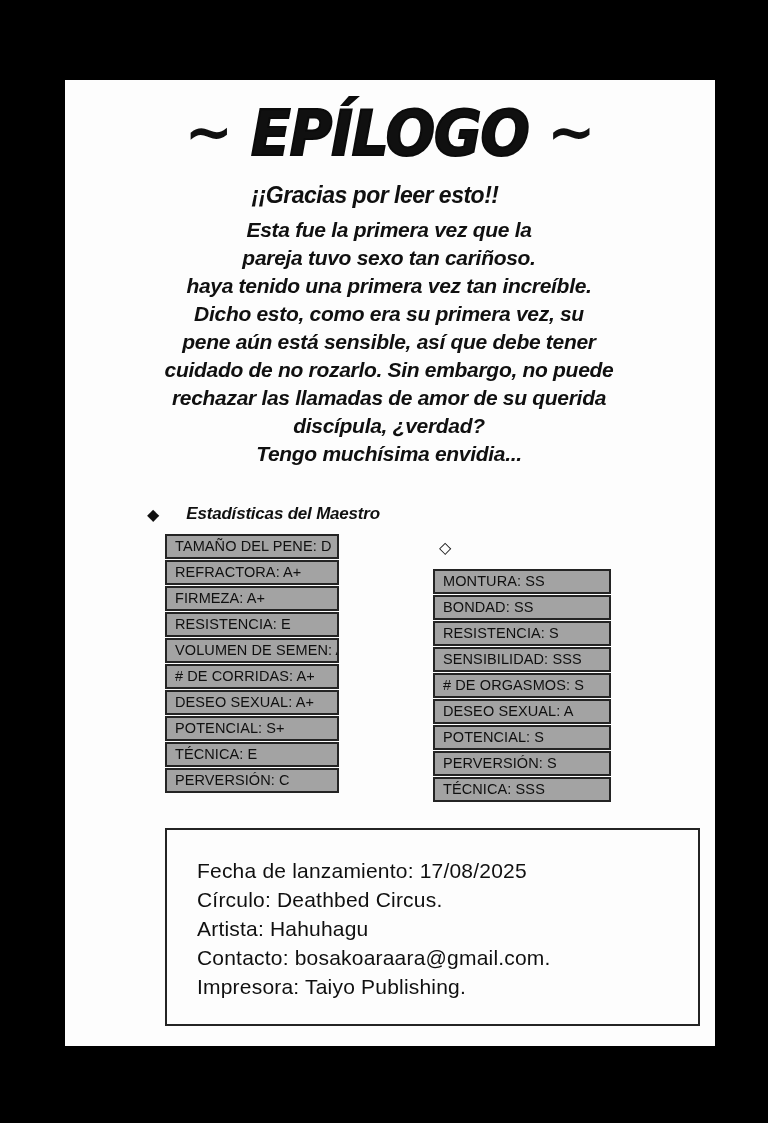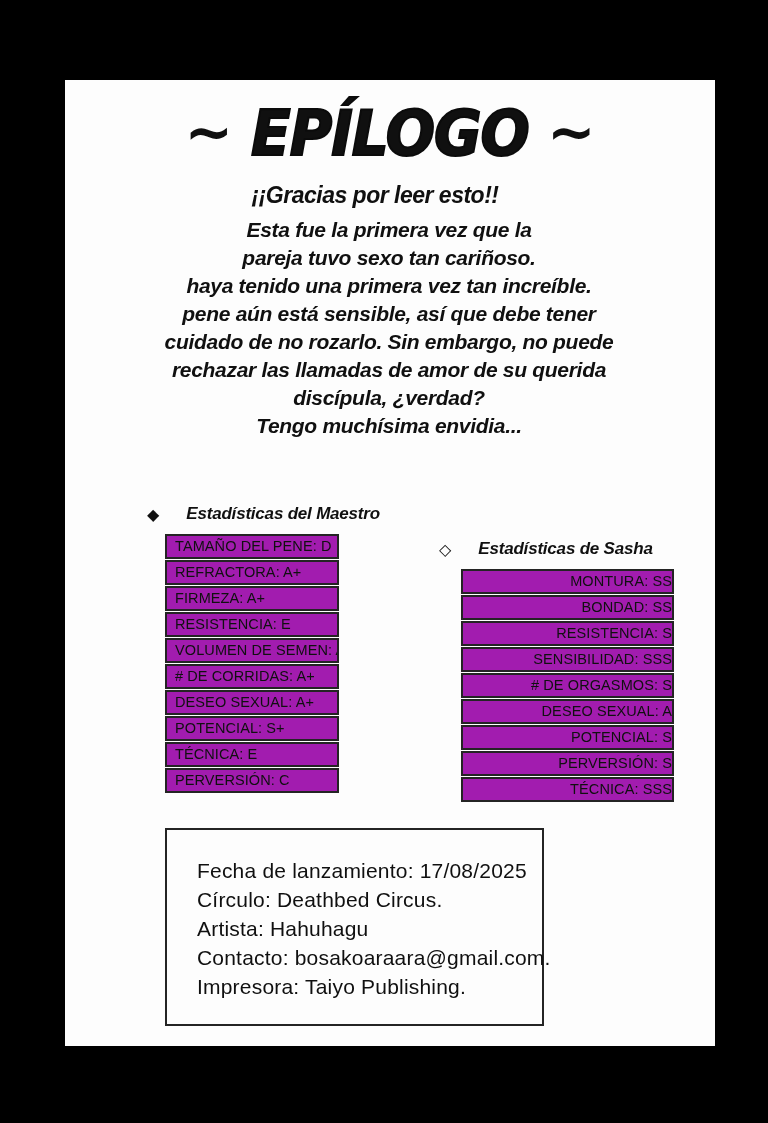--- a/index.html
+++ b/index.html
@@ -100,40 +100,40 @@
     font-weight: bold;
     font-style: italic;
     font-size: 17px;
     letter-spacing: -0.2px;
     margin-left: 18px;
   }
   .stats-table {
     position: absolute;
   }
   .stats-table.maestro { left: 100px; top: 454px; width: 174px; }
-  .stats-table.sasha   { left: 396px; top: 489px; width: 213px; text-align: right; }
+  .stats-table.sasha   { left: 368px; top: 489px; width: 178px; }
   .stat-row {
     height: 21px;
     line-height: 21px;
     border: 2px solid #242424;
     margin-bottom: 1px;
     padding-left: 8px;
-    background: #a21caf;
+    background: #a3a3a3;
     font-family: "Liberation Sans", sans-serif;
     font-size: 14.5px;
     letter-spacing: 0.1px;
     white-space: nowrap;
     overflow: hidden;
   }
   
   .release-box {
     position: absolute;
     left: 100px;
     top: 748px;
-    width: 379px;
+    width: 535px;
     height: 198px;
     border: 2px solid #242424;
     background: #fdfdfd;
     box-sizing: border-box;
     padding: 26px 16px 0 30px;
   }
   .release-line {
     font-family: "Liberation Sans", sans-serif;
     font-size: 21px;
     line-height: 29px;
@@ -152,20 +152,21 @@
       <span class="title-text">EPÍLOGO</span>
       <span class="tilde">~</span>
     </div>
 
     <div class="subtitle">¡¡Gracias por leer esto!!</div>
 
     <div class="intro">
       <div class="intro-line">Esta fue la primera vez que la</div>
       <div class="intro-line">pareja tuvo sexo tan cariñoso.</div>
       <div class="intro-line">haya tenido una primera vez tan increíble.</div>
+      <div class="intro-line">Dicho esto, como era su primera vez, su</div>
       <div class="intro-line">pene aún está sensible, así que debe tener</div>
       <div class="intro-line">cuidado de no rozarlo. Sin embargo, no puede</div>
       <div class="intro-line">rechazar las llamadas de amor de su querida</div>
       <div class="intro-line">discípula, ¿verdad?</div>
       <div class="intro-line">Tengo muchísima envidia...</div>
     </div>
 
     <div class="stats-header maestro">
       <span class="diamond-icon">◆</span>
       <span class="stats-title">Estadísticas del Maestro</span>
@@ -179,21 +180,20 @@
       <div class="stat-row">VOLUMEN DE SEMEN: A</div>
       <div class="stat-row"># DE CORRIDAS: A+</div>
       <div class="stat-row">DESEO SEXUAL: A+</div>
       <div class="stat-row">POTENCIAL: S+</div>
       <div class="stat-row">TÉCNICA: E</div>
       <div class="stat-row">PERVERSIÓN: C</div>
     </div>
 
     <div class="stats-header sasha">
       <span class="diamond-icon">◇</span>
-      <span class="stats-title">Estadísticas de Sasha</span>
     </div>
 
     <div class="stats-table sasha">
       <div class="stat-row">MONTURA: SS</div>
       <div class="stat-row">BONDAD: SS</div>
       <div class="stat-row">RESISTENCIA: S</div>
       <div class="stat-row">SENSIBILIDAD: SSS</div>
       <div class="stat-row"># DE ORGASMOS: S</div>
       <div class="stat-row">DESEO SEXUAL: A</div>
       <div class="stat-row">POTENCIAL: S</div>

